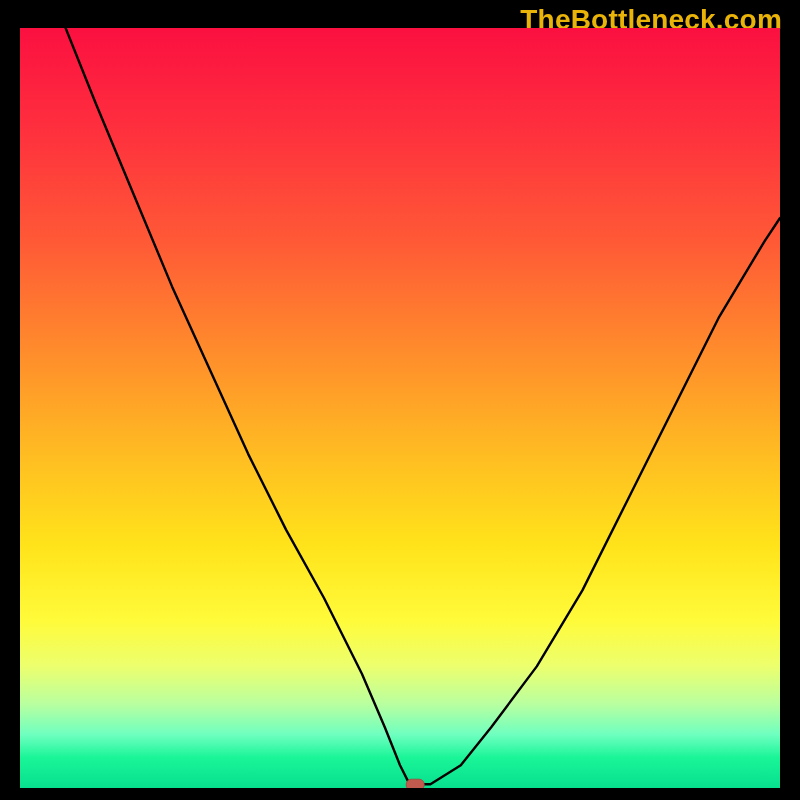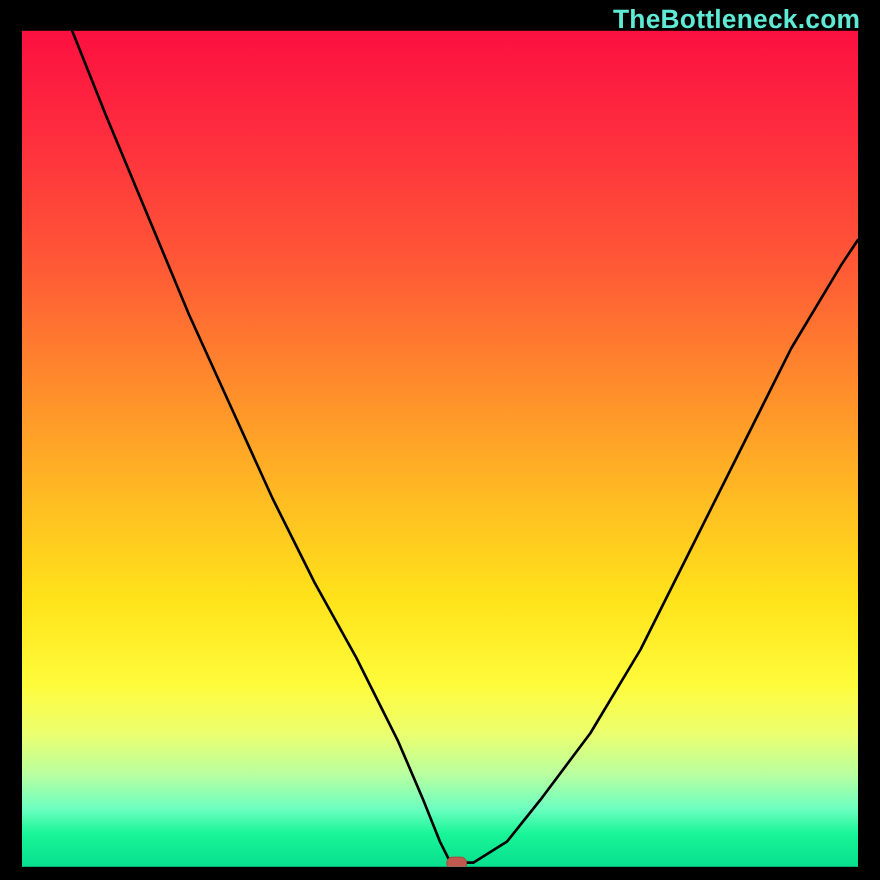--- a/index.html
+++ b/index.html
@@ -14,22 +14,22 @@
   .frame {
     position: relative;
     width: 800px;
     height: 800px;
     background: #000;
   }
   .watermark {
     position: absolute;
     top: 4px;
     right: 18px;
-    color: #5eead4;
-    font-size: 24px;
+    color: #eab308;
+    font-size: 28px;
     font-weight: 600;
     letter-spacing: 0.2px;
     user-select: none;
   }
   .plot {
     position: absolute;
     left: 20px;
     top: 28px;
     width: 760px;
     height: 760px;

